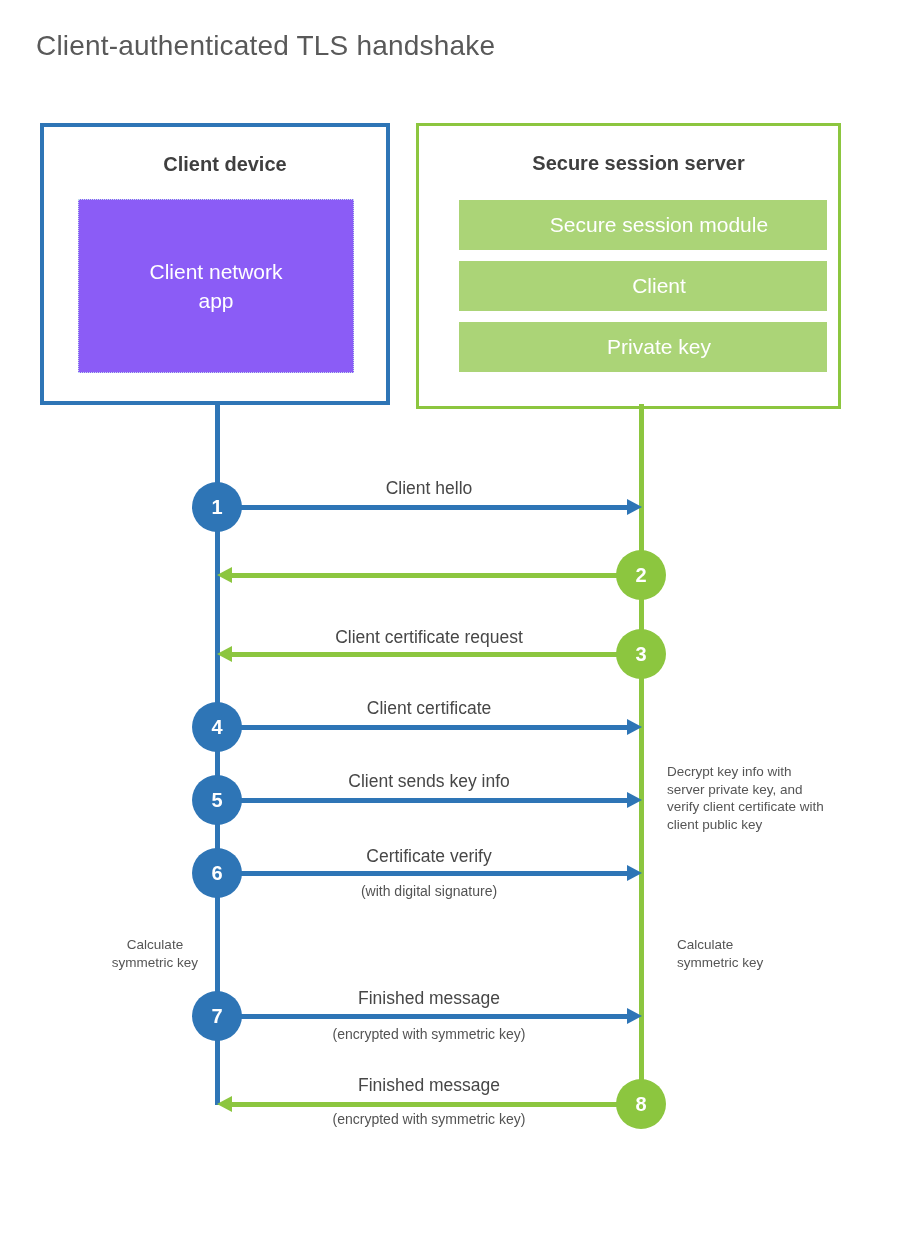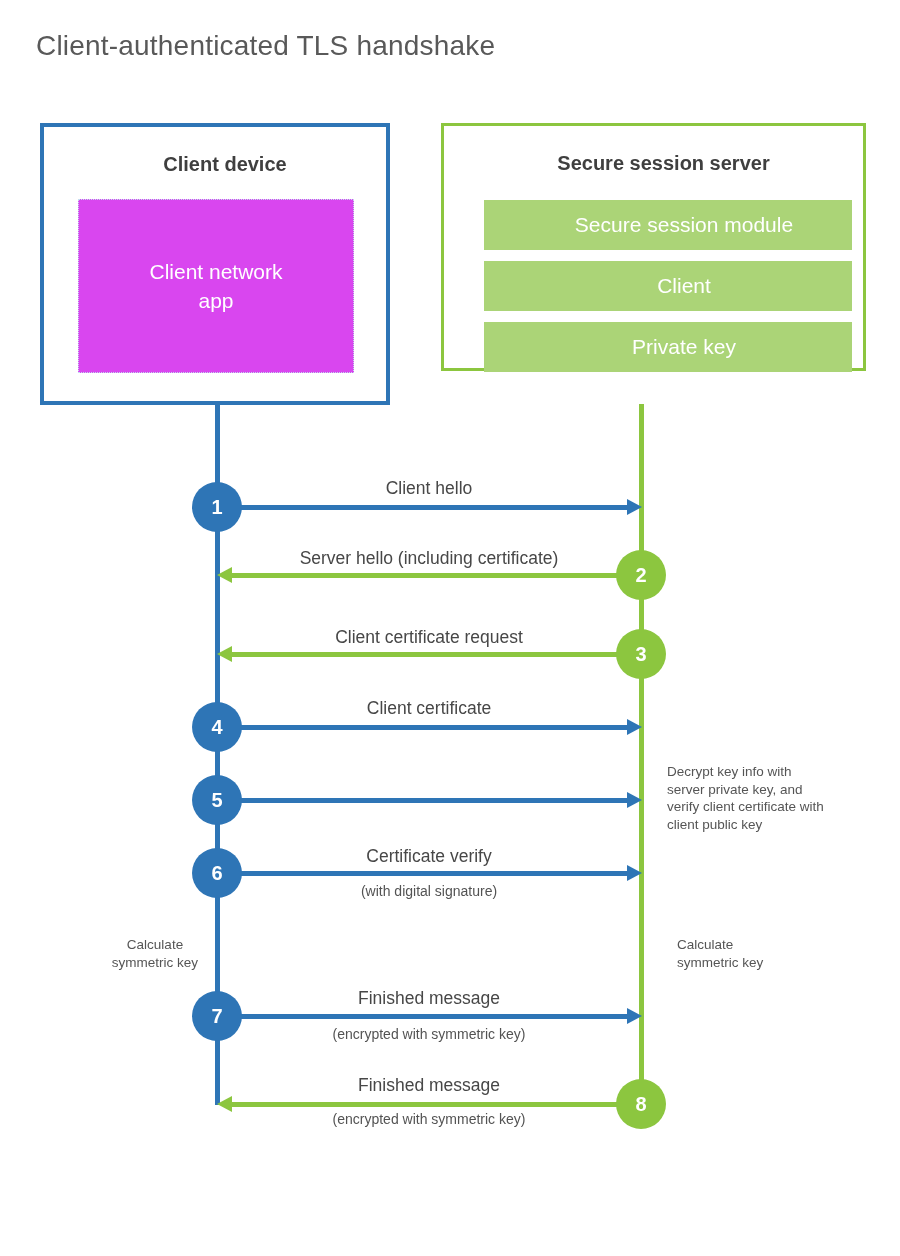--- a/index.html
+++ b/index.html
@@ -7,24 +7,24 @@
     position:relative;width:900px;height:1256px;background:#ffffff;overflow:hidden;
     font-family:"Liberation Sans","DejaVu Sans",sans-serif;
   }
   .page-title{
     position:absolute;left:36px;top:30px;font-size:28px;font-weight:400;
     color:#595959;letter-spacing:0.2px;
   }
   
   .actor-box{position:absolute;top:123px;background:#fff;box-sizing:border-box;}
   .client-box{left:40px;width:350px;height:282px;border:4px solid #2e75b6;}
-  .server-box{left:441px;width:425px;height:248px;border:3px solid #8cc63f;}
+  .server-box{left:416px;width:425px;height:286px;border:3px solid #8cc63f;}
   .actor-title{margin-top:26px;text-align:center;font-size:20px;font-weight:bold;color:#3f3f3f;padding-left:20px;}
   .client-app{
-    position:absolute;left:34px;top:72px;width:276px;height:174px;background:#d946ef;
+    position:absolute;left:34px;top:72px;width:276px;height:174px;background:#8b5cf6;
     border:1px dotted #c5dcf0;box-sizing:border-box;display:flex;align-items:center;justify-content:center;
   }
   .client-app span{display:block;width:170px;text-align:center;color:#ffffff;font-size:21px;line-height:1.4;}
   .server-bar{
     position:absolute;left:40px;width:336px;height:50px;background:#abd477;
     color:#ffffff;font-size:21px;text-align:center;line-height:50px;padding-left:32px;
   }
   .bar-1{top:74px}.bar-2{top:135px}.bar-3{top:196px}
   
   .lifeline{position:absolute;top:404px;width:5px;height:701px;}
@@ -86,35 +86,35 @@
   <div class="lifeline blue"></div>
   <div class="lifeline green"></div>
 
   <div class="shaft blue a1s"></div>
   <div class="head right h1"></div>
   <div class="msg m1">Client hello</div>
   <div class="circle blue c1">1</div>
 
   <div class="shaft green a2s"></div>
   <div class="head left h2"></div>
-  <div class="msg m2">Server hello (including certificate)</div>
   <div class="circle green c2">2</div>
 
   <div class="shaft green a3s"></div>
   <div class="head left h3"></div>
   <div class="msg m3">Client certificate request</div>
   <div class="circle green c3">3</div>
 
   <div class="shaft blue a4s"></div>
   <div class="head right h4"></div>
   <div class="msg m4">Client certificate</div>
   <div class="circle blue c4">4</div>
 
   <div class="shaft blue a5s"></div>
   <div class="head right h5"></div>
+  <div class="msg m5">Client sends key info</div>
   <div class="circle blue c5">5</div>
 
   <div class="shaft blue a6s"></div>
   <div class="head right h6"></div>
   <div class="msg m6">Certificate verify</div>
   <div class="sub s6">(with digital signature)</div>
   <div class="circle blue c6">6</div>
 
   <div class="shaft blue a7s"></div>
   <div class="head right h7"></div>

